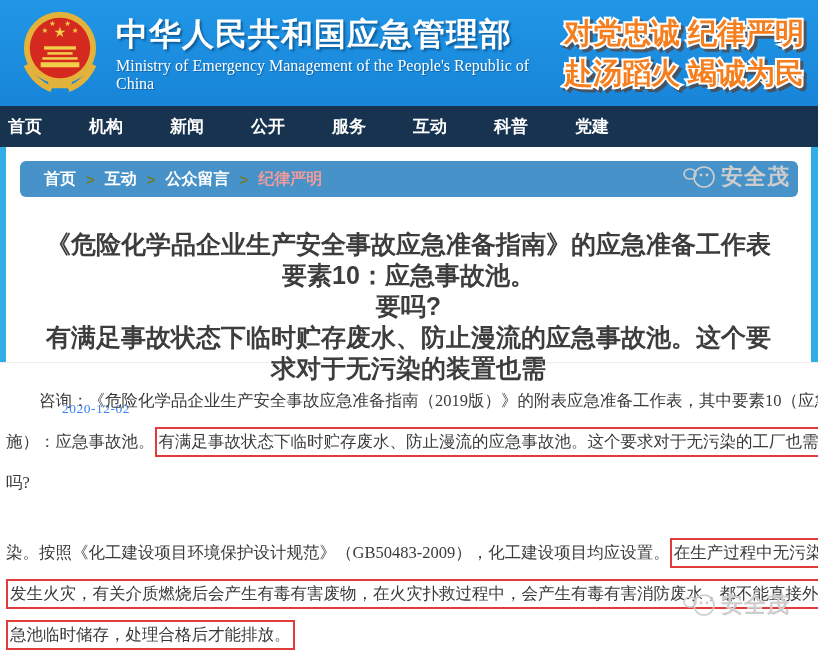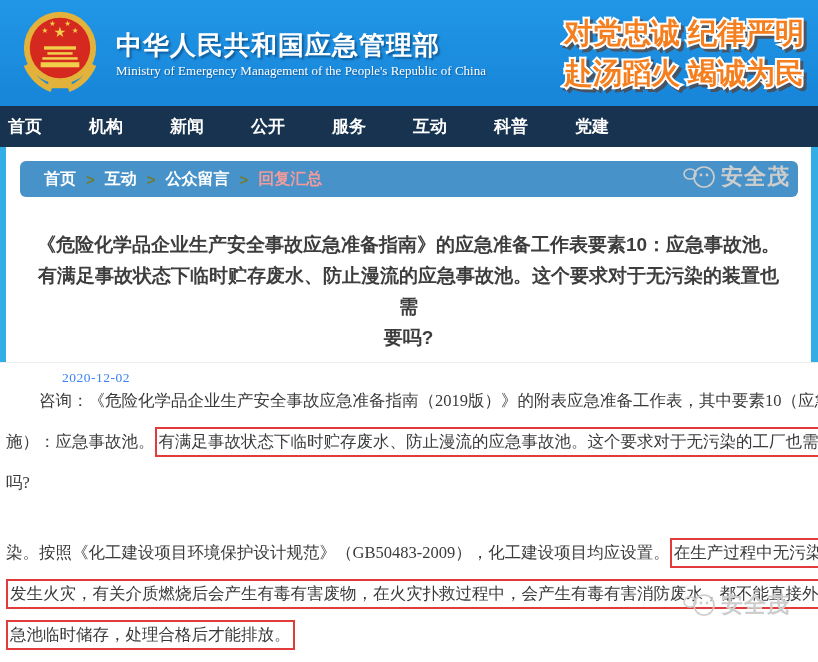--- a/index.html
+++ b/index.html
@@ -12,26 +12,26 @@
 
   
   .site-header {
     height:106px; display:flex; align-items:center;
     background:linear-gradient(180deg, var(--header-blue-light,#2196e6) 0%, var(--header-blue,#1785d9) 100%);
     padding:0 8px;
   }
   .emblem { width:84px; height:92px; margin-left:10px; flex:0 0 auto; }
   .header-titles { margin-left:14px; color:#fff; }
   .title-cn {
-    font-size:26px; font-weight:bold; letter-spacing:1px;
+    font-size:32px; font-weight:bold; letter-spacing:1px;
     text-shadow:2px 2px 2px rgba(0,45,90,.5);
   }
   .title-en {
     font-family:"Liberation Serif","DejaVu Serif",serif;
-    font-size:13px; text-shadow:1px 1px 1px rgba(0,45,90,.45);
+    font-size:16px; text-shadow:1px 1px 1px rgba(0,45,90,.45);
   }
   .slogan { margin-left:auto; margin-right:2px; flex:0 0 auto; }
 
   
   .main-nav {
     height:41px; background:var(--nav-navy,#17334f);
     display:flex; align-items:center; gap:47px;
     padding-left:8px; color:#fff; font-size:17px; font-weight:bold;
   }
   .main-nav .nav-item { cursor:pointer; white-space:nowrap; }
@@ -48,21 +48,21 @@
     background:var(--breadcrumb-blue,#4793c9);
     display:flex; align-items:center; gap:10px;
     padding-left:24px; font-size:16px; font-weight:bold; color:#fff;
   }
   .breadcrumb-bar .crumb { cursor:pointer; }
   .breadcrumb-bar .sep { color:#6f7b2d; font-size:15px; }
   .breadcrumb-bar .crumb.current { color:#f19b9b; }
 
   .article-title {
     margin:32px 30px 0; text-align:center;
-    font-size:19px; font-weight:600; color:#3d3d3d; line-height:31px;
+    font-size:25px; font-weight:600; color:#3d3d3d; line-height:31px;
   }
 
   .date-row { margin:15px 0 0 56px; }
   .pub-date {
     color:#3b82f6; font-size:13.5px;
     font-family:Liberation Serif, serif; letter-spacing:.5px;
   }
 
   .watermark {
     position:absolute; display:flex; align-items:center; gap:3px;
@@ -141,27 +141,27 @@
   <section class="screenshot-section">
     <div class="screenshot-inner">
 
       <div class="breadcrumb-bar">
         <span class="crumb">首页</span>
         <span class="sep">&gt;</span>
         <span class="crumb">互动</span>
         <span class="sep">&gt;</span>
         <span class="crumb">公众留言</span>
         <span class="sep">&gt;</span>
-        <span class="crumb current">回复汇总</span>
+        <span class="crumb current">纪律严明</span>
       </div>
 
       <h1 class="article-title">
         <div>《危险化学品企业生产安全事故应急准备指南》的应急准备工作表要素10：应急事故池。</div>
+        <div>要吗?</div>
         <div>有满足事故状态下临时贮存废水、防止漫流的应急事故池。这个要求对于无污染的装置也需</div>
-        <div>要吗?</div>
       </h1>
 
       <div class="date-row">
         <span class="pub-date">2020-12-02</span>
       </div>
     </div>
   </section>
 
   <section class="document-section">
       <div class="para">

